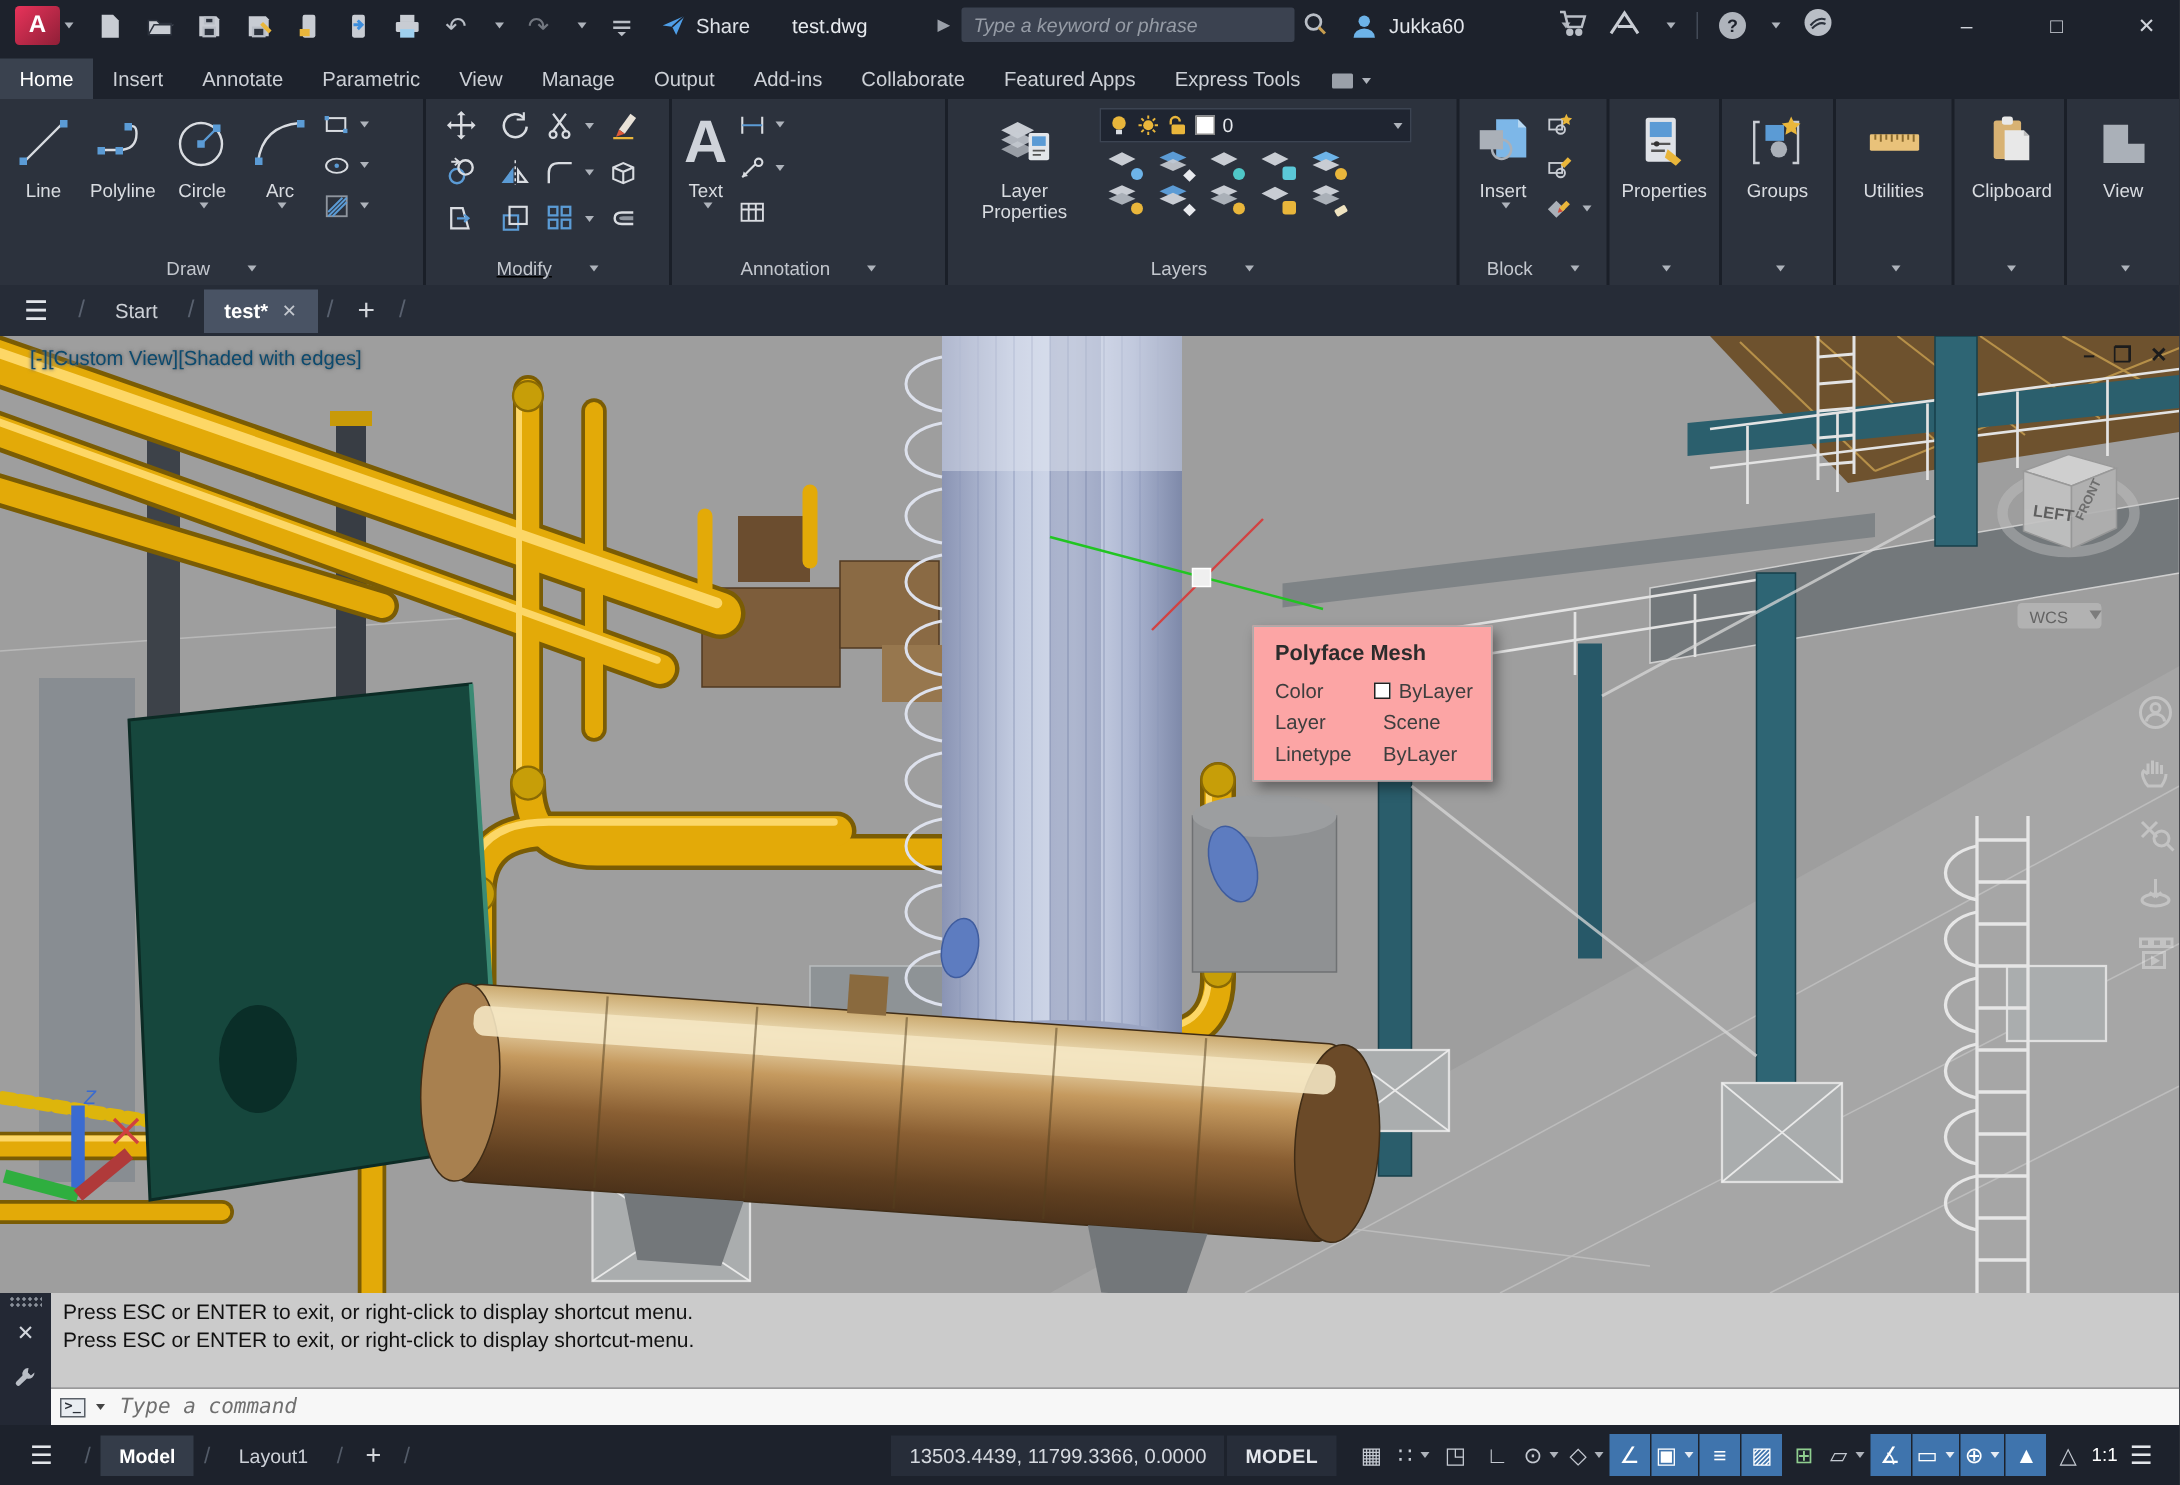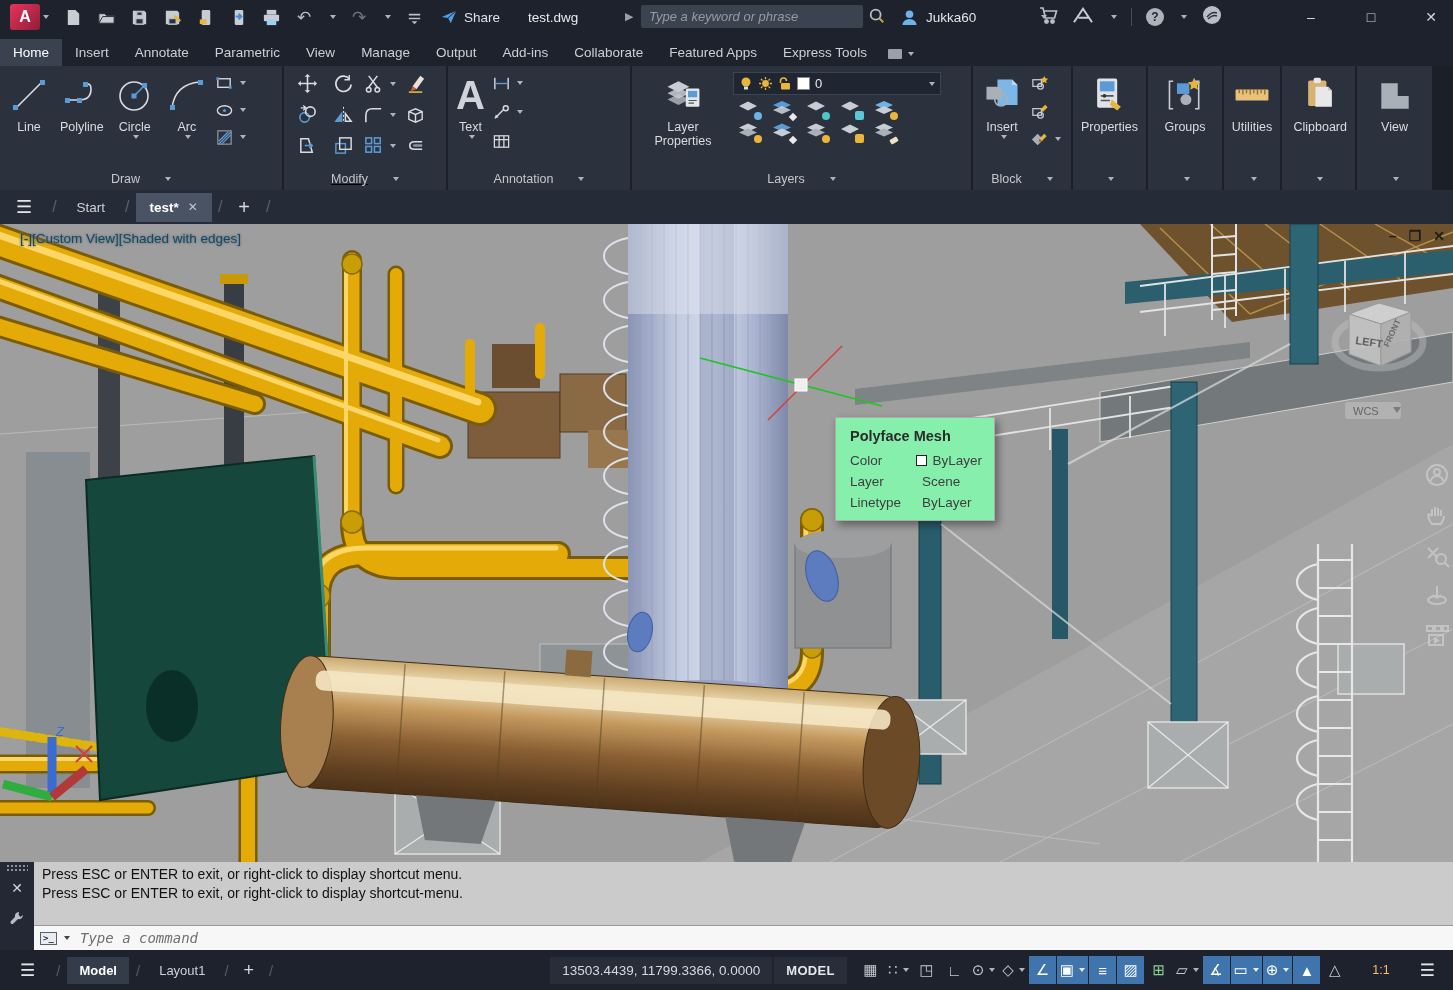--- a/index.html
+++ b/index.html
@@ -68,21 +68,21 @@
   .ftab{padding:7px 14px;}
   .ftab.active{background:#49536466;background:#495364;color:#fff;font-weight:bold;display:flex;align-items:center;gap:9px;}
   .ftab .x{font-weight:normal;color:#c3c7ce;font-size:12px;}
   .ft-plus{font-size:20px;color:#d4d7dc;margin:0 10px;}
 
   
   .viewport{position:absolute;left:0;top:224px;width:1453px;height:638px;background:#9e9e9e;overflow:hidden;}
   .scene{position:absolute;left:0;top:0;}
   .vp-label{position:absolute;left:20px;top:7px;color:#0c4a6e;font-size:13.5px;text-shadow:0 0 3px #777,0 0 2px #777;}
   .vp-winbtns{position:absolute;right:8px;top:4px;display:flex;gap:12px;color:#1c1c1c;font-weight:bold;font-size:14px;}
-  .tooltip{position:absolute;left:835px;top:193px;width:160px;background:#86efac;border:1px solid #ababab;box-shadow:3px 4px 8px rgba(0,0,0,.4);padding:10px 12px 10px 14px;}
+  .tooltip{position:absolute;left:835px;top:193px;width:160px;background:#fca5a5;border:1px solid #ababab;box-shadow:3px 4px 8px rgba(0,0,0,.4);padding:10px 12px 10px 14px;}
   .tt-title{font-weight:bold;color:#2c2c2c;font-size:14.5px;margin-bottom:9px;}
   .tt-row{display:flex;color:#3e3e3e;font-size:13.5px;margin-top:6px;}
   .tt-row .k{width:72px;}
   .tt-row .v{display:flex;align-items:center;gap:5px;}
   .tt-sw{width:11px;height:11px;background:#fff;border:1.5px solid #222;display:inline-block;}
   .viewcube{position:absolute;right:26px;top:62px;opacity:.92;}
   .navbar{position:absolute;right:3px;top:238px;display:flex;flex-direction:column;gap:14px;opacity:.38;}
   .navbar svg{width:26px;height:26px;stroke:#f2f2f2;fill:none;stroke-width:2;}
 
   
@@ -107,21 +107,21 @@
   .sb-tab.active{background:#343c49;font-weight:bold;color:#fff;}
   .sb-plus{font-size:18px;margin:0 8px;color:#d4d7dc;}
   .coords{margin-left:auto;background:#272d39;padding:6px 12px;color:#d5d9df;font-size:13.5px;}
   .spacebox{background:#272d39;margin-left:2px;padding:6px 12px;font-weight:bold;color:#e4e7ec;letter-spacing:.3px;}
   .sic-row{display:flex;align-items:center;margin-left:10px;gap:1px;}
   .sic{min-width:27px;height:28px;display:flex;align-items:center;justify-content:center;color:#c4c9d1;font-size:15px;gap:2px;padding:0 3px;}
   .sic.on{background:#3f74ad;color:#fff;}
   .sic .caret{border-top-color:#aeb3bb;}
   .sic.on .caret{border-top-color:#e6ecf4;}
   .sic.green{color:#8fce8f;}
-  .sb-scale{margin:0 24px;font-size:12.5px;color:#fdba74;}
+  .sb-scale{margin:0 2px;font-size:12.5px;color:#ffffff;}
   .sb-end-burger{font-size:17px;margin:0 18px 0 6px;color:#e2e5ea;}
 </style>
 </head>
 <body>
 
 <div id="app">
 
   <div class="titlebar">
     <div class="appbtn">
         <span>A</span>
@@ -619,21 +619,21 @@
               </svg>
             </span>
           <span>Groups</span>
         </div>
       </div>
       <div class="ptitle">
           <span class="caret"></span>
         </div>
     </div>
 
-    <div class="panel" style="width:56px;">
+    <div class="panel" style="width:77px;">
       <div class="pbody" style="justify-content:center;">
         <div class="bigbtn">
           <span class="bicon">
               <svg viewBox="0 0 46 42">
                 <rect x="5" y="15" width="36" height="12" rx="1" fill="#e9c27a"></rect>
                 <g stroke="#8a6a2e" stroke-width="1.3">
                   <path d="M9 15 v4 M13 15 v5.5 M17 15 v4 M21 15 v5.5 M25 15 v4 M29 15 v5.5 M33 15 v4 M37 15 v5.5"></path>
                 </g>
               </svg>
             </span>

